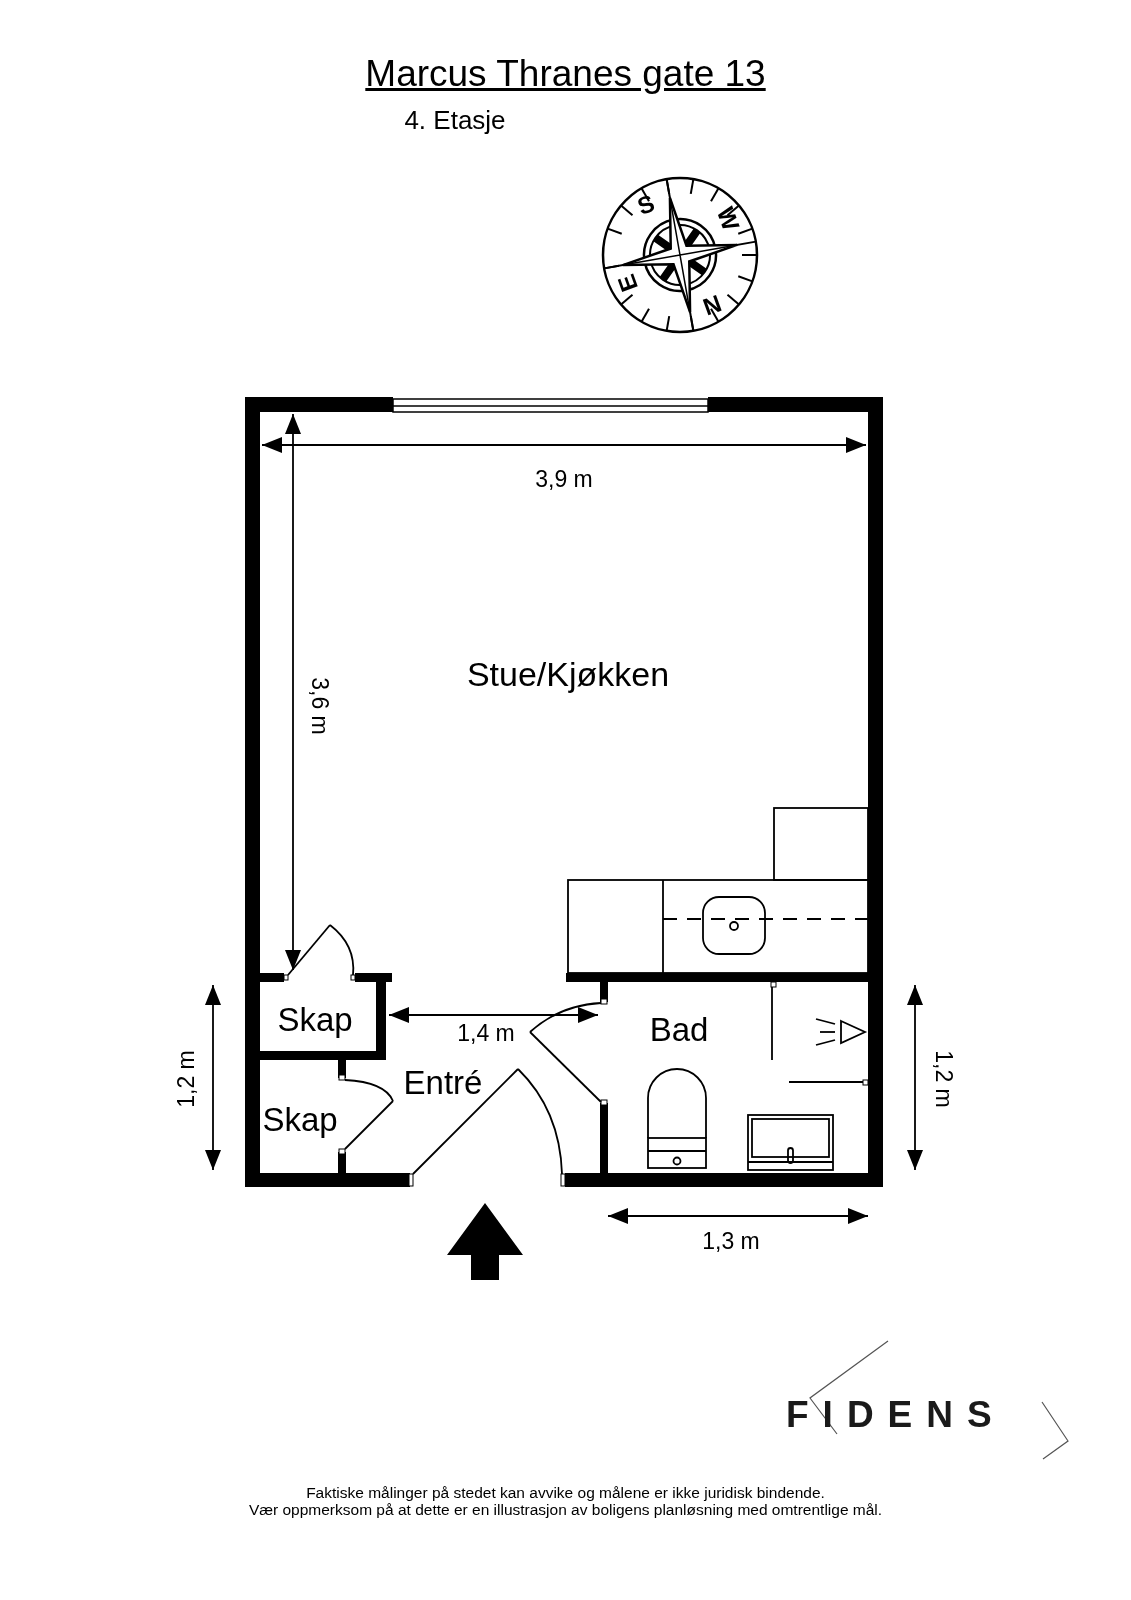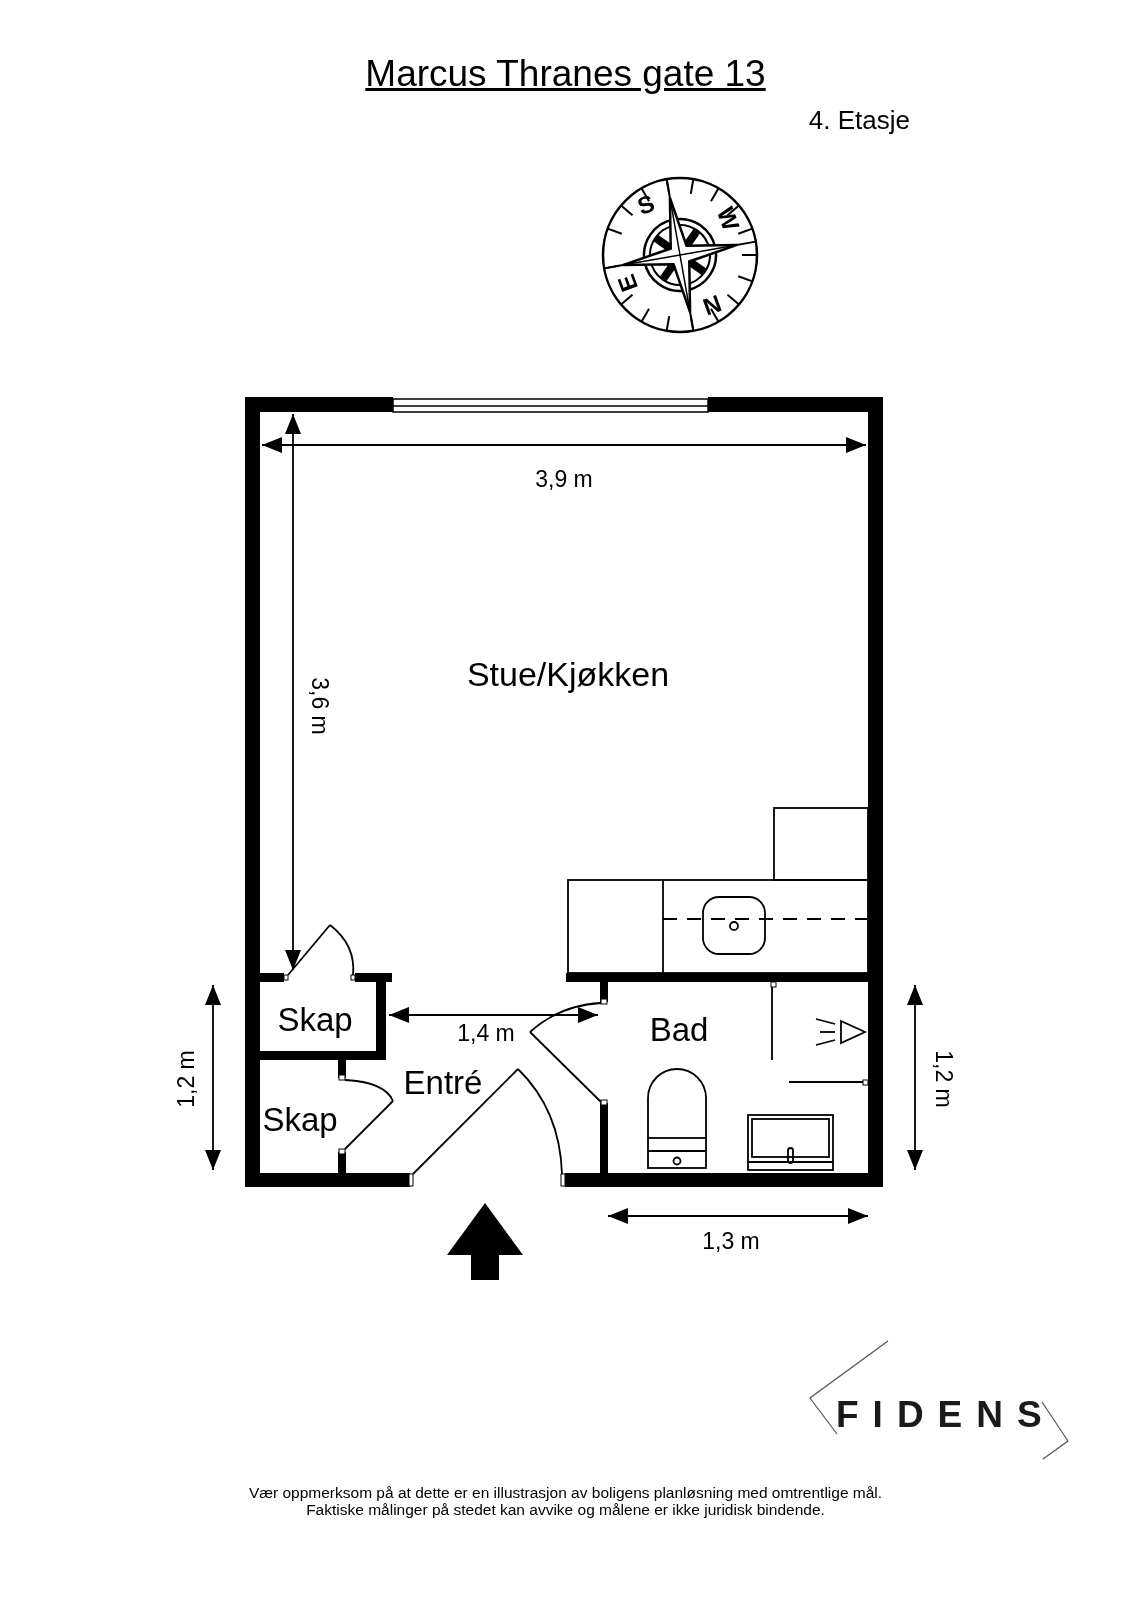--- a/index.html
+++ b/index.html
@@ -1,21 +1,21 @@
 <!DOCTYPE html>
 <html><head>
   <meta charset="utf-8">
   <style>
     html, body { margin: 0; padding: 0; background: #ffffff; }
     body { width: 1131px; height: 1600px; position: relative; overflow: hidden; font-family: "Liberation Sans", sans-serif; color: #000; }
     .title { position: absolute; left: 0; width: 1131px; top: 52px; text-align: center; font-size: 37px; line-height: 44px; text-decoration: underline; }
-    .subtitle { position: absolute; left: 0; width: 910px; top: 104px; text-align: right; font-size: 26px; line-height: 32px; }
+    .subtitle { position: absolute; left: 0; width: 910px; top: 104px; text-align: center; font-size: 26px; line-height: 32px; }
     .plan { position: absolute; left: 0; top: 0; }
     .disclaimer { position: absolute; left: 0; width: 1131px; top: 1484px; text-align: center; font-size: 15.5px; line-height: 17px; }
-    .logo-text { position: absolute; left: 836px; top: 1394px; font-size: 37px; letter-spacing: 14px; font-weight: 700; color: #1a1a1a; }
+    .logo-text { position: absolute; left: 786px; top: 1394px; font-size: 37px; letter-spacing: 14px; font-weight: 700; color: #1a1a1a; }
     svg text { font-family: "Liberation Sans", sans-serif; }
   </style>
 </head>
 <body>
 
 <div class="title">Marcus Thranes gate 13</div>
 <div class="subtitle">4. Etasje</div>
 
 <svg class="plan" width="1131" height="1600" viewBox="0 0 1131 1600" xmlns="http://www.w3.org/2000/svg">
   <defs>
@@ -200,15 +200,15 @@
 
   <g stroke="#555" stroke-width="1.2" fill="none">
     <polyline points="888,1341 810,1398 837,1434"></polyline>
     <polyline points="1042,1402 1068,1441 1043,1459"></polyline>
   </g>
 </svg>
 
 <div class="logo-text">FIDENS</div>
 
 <div class="disclaimer">
+  <div>Faktiske målinger på stedet kan avvike og målene er ikke juridisk bindende.</div>
   <div>Vær oppmerksom på at dette er en illustrasjon av boligens planløsning med omtrentlige mål.</div>
-  <div>Faktiske målinger på stedet kan avvike og målene er ikke juridisk bindende.</div>
 </div>
 
 </body></html>

